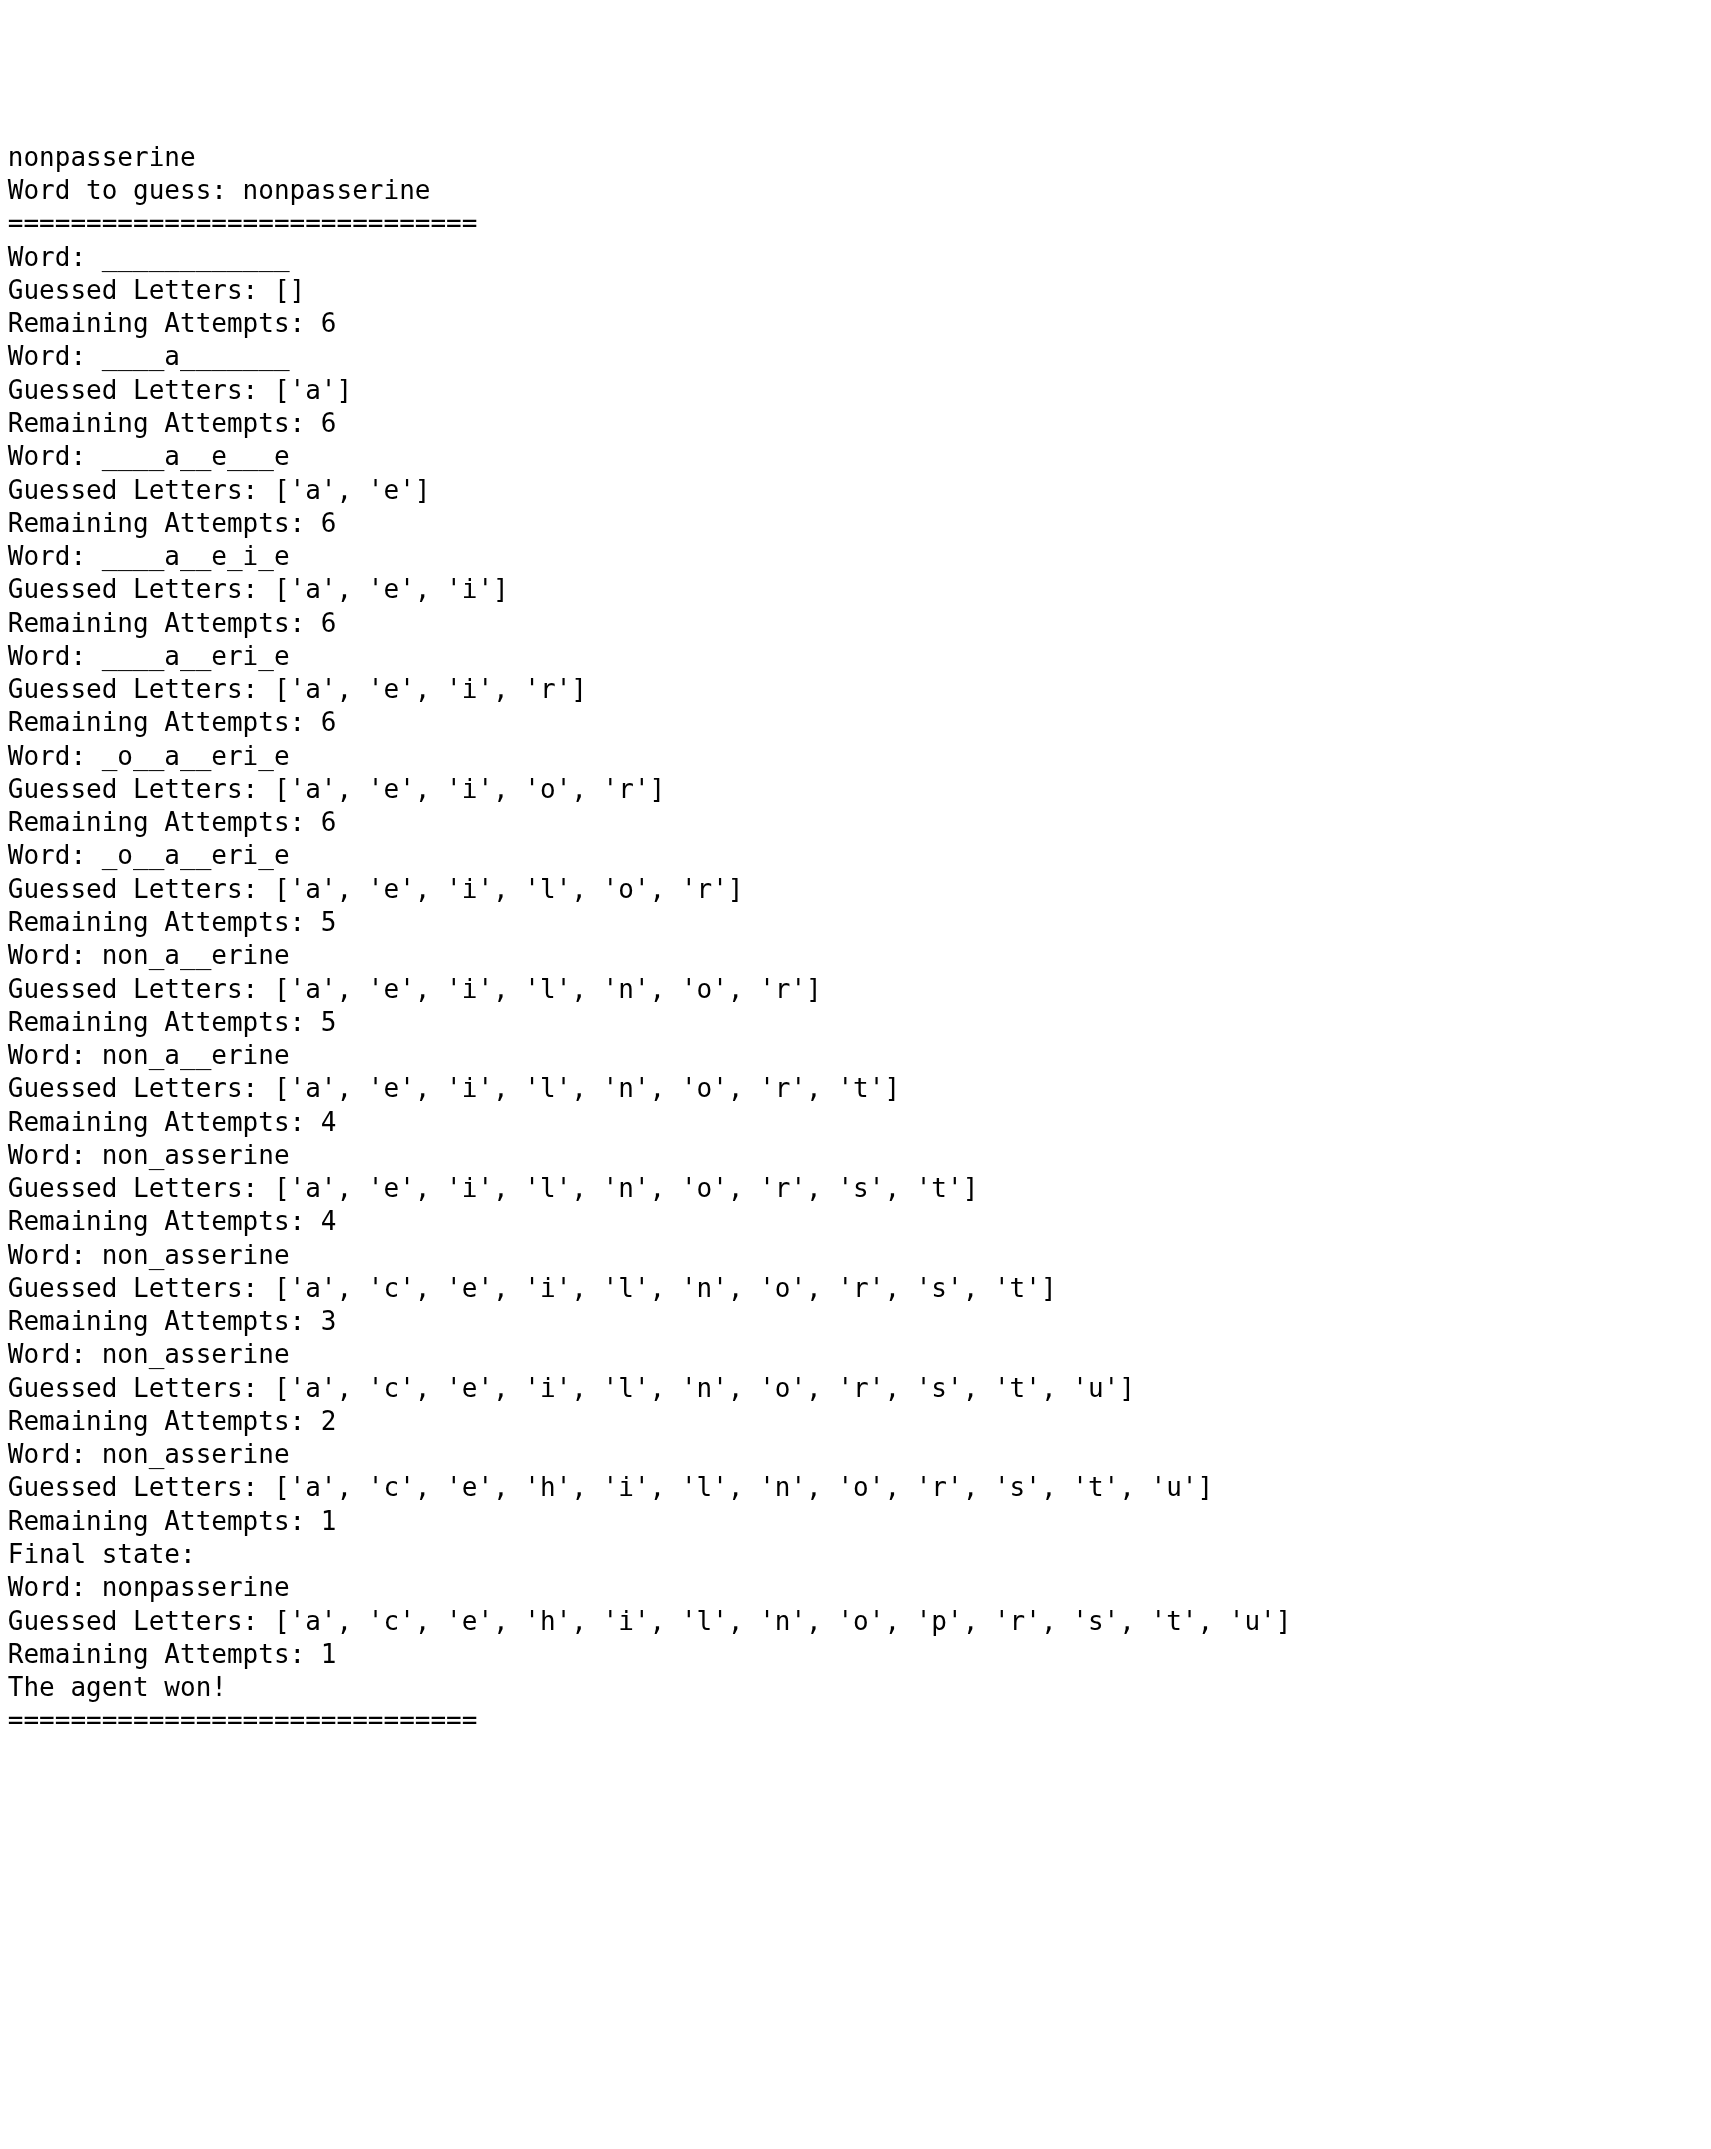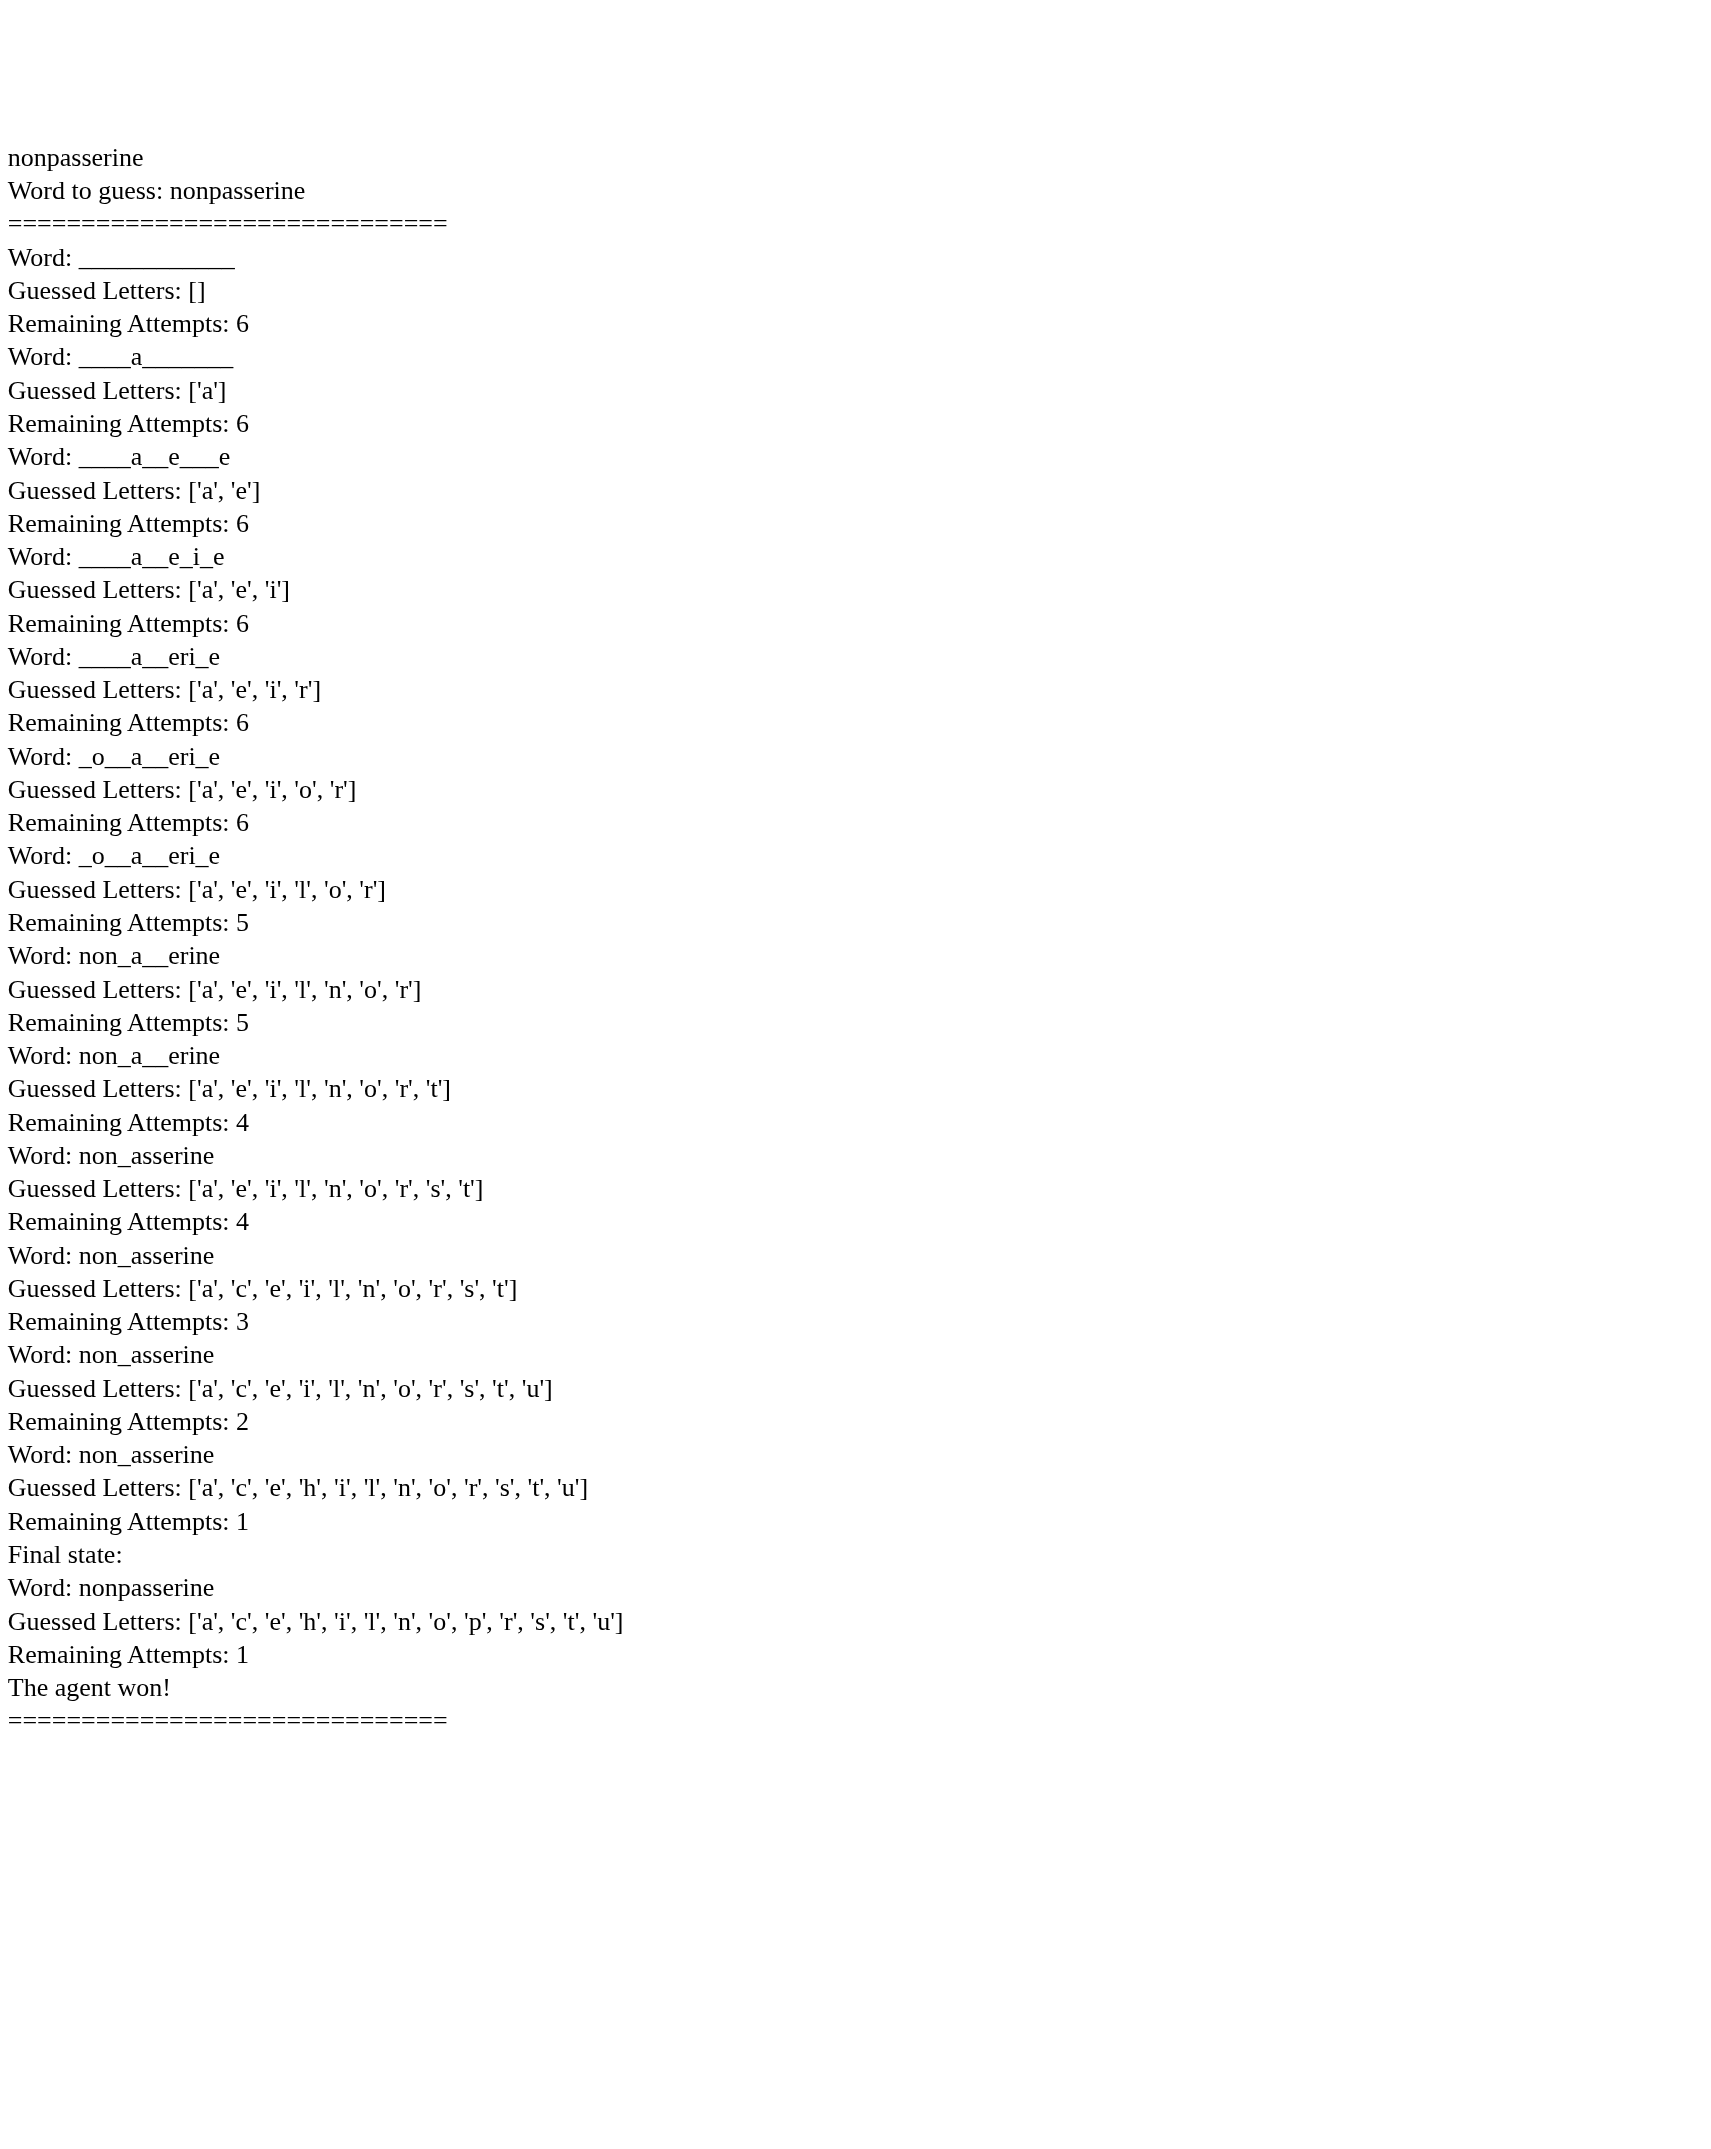--- a/index.html
+++ b/index.html
@@ -7,21 +7,20 @@
       padding: 7.8px;
       background: #ffffff;
       font-family: "Menlo", "Consolas", "DejaVu Sans Mono", "Courier New", monospace;
       font-size: 26px;
       line-height: 1.28;
       color: #000000;
       white-space: pre;
     }
     .line {
       display: block;
-      font-family: Liberation Serif, serif;
     }
   </style>
 </head>
 <body>
 
 
 
 <div id="terminal"><span class="line">nonpasserine</span><span class="line">Word to guess: nonpasserine</span><span class="line">==============================</span><span class="line">Word: ____________</span><span class="line">Guessed Letters: []</span><span class="line">Remaining Attempts: 6</span><span class="line">Word: ____a_______</span><span class="line">Guessed Letters: ['a']</span><span class="line">Remaining Attempts: 6</span><span class="line">Word: ____a__e___e</span><span class="line">Guessed Letters: ['a', 'e']</span><span class="line">Remaining Attempts: 6</span><span class="line">Word: ____a__e_i_e</span><span class="line">Guessed Letters: ['a', 'e', 'i']</span><span class="line">Remaining Attempts: 6</span><span class="line">Word: ____a__eri_e</span><span class="line">Guessed Letters: ['a', 'e', 'i', 'r']</span><span class="line">Remaining Attempts: 6</span><span class="line">Word: _o__a__eri_e</span><span class="line">Guessed Letters: ['a', 'e', 'i', 'o', 'r']</span><span class="line">Remaining Attempts: 6</span><span class="line">Word: _o__a__eri_e</span><span class="line">Guessed Letters: ['a', 'e', 'i', 'l', 'o', 'r']</span><span class="line">Remaining Attempts: 5</span><span class="line">Word: non_a__erine</span><span class="line">Guessed Letters: ['a', 'e', 'i', 'l', 'n', 'o', 'r']</span><span class="line">Remaining Attempts: 5</span><span class="line">Word: non_a__erine</span><span class="line">Guessed Letters: ['a', 'e', 'i', 'l', 'n', 'o', 'r', 't']</span><span class="line">Remaining Attempts: 4</span><span class="line">Word: non_asserine</span><span class="line">Guessed Letters: ['a', 'e', 'i', 'l', 'n', 'o', 'r', 's', 't']</span><span class="line">Remaining Attempts: 4</span><span class="line">Word: non_asserine</span><span class="line">Guessed Letters: ['a', 'c', 'e', 'i', 'l', 'n', 'o', 'r', 's', 't']</span><span class="line">Remaining Attempts: 3</span><span class="line">Word: non_asserine</span><span class="line">Guessed Letters: ['a', 'c', 'e', 'i', 'l', 'n', 'o', 'r', 's', 't', 'u']</span><span class="line">Remaining Attempts: 2</span><span class="line">Word: non_asserine</span><span class="line">Guessed Letters: ['a', 'c', 'e', 'h', 'i', 'l', 'n', 'o', 'r', 's', 't', 'u']</span><span class="line">Remaining Attempts: 1</span><span class="line"></span><span class="line">Final state:</span><span class="line">Word: nonpasserine</span><span class="line">Guessed Letters: ['a', 'c', 'e', 'h', 'i', 'l', 'n', 'o', 'p', 'r', 's', 't', 'u']</span><span class="line">Remaining Attempts: 1</span><span class="line"></span><span class="line">The agent won!</span><span class="line">==============================</span></div>
 
 

